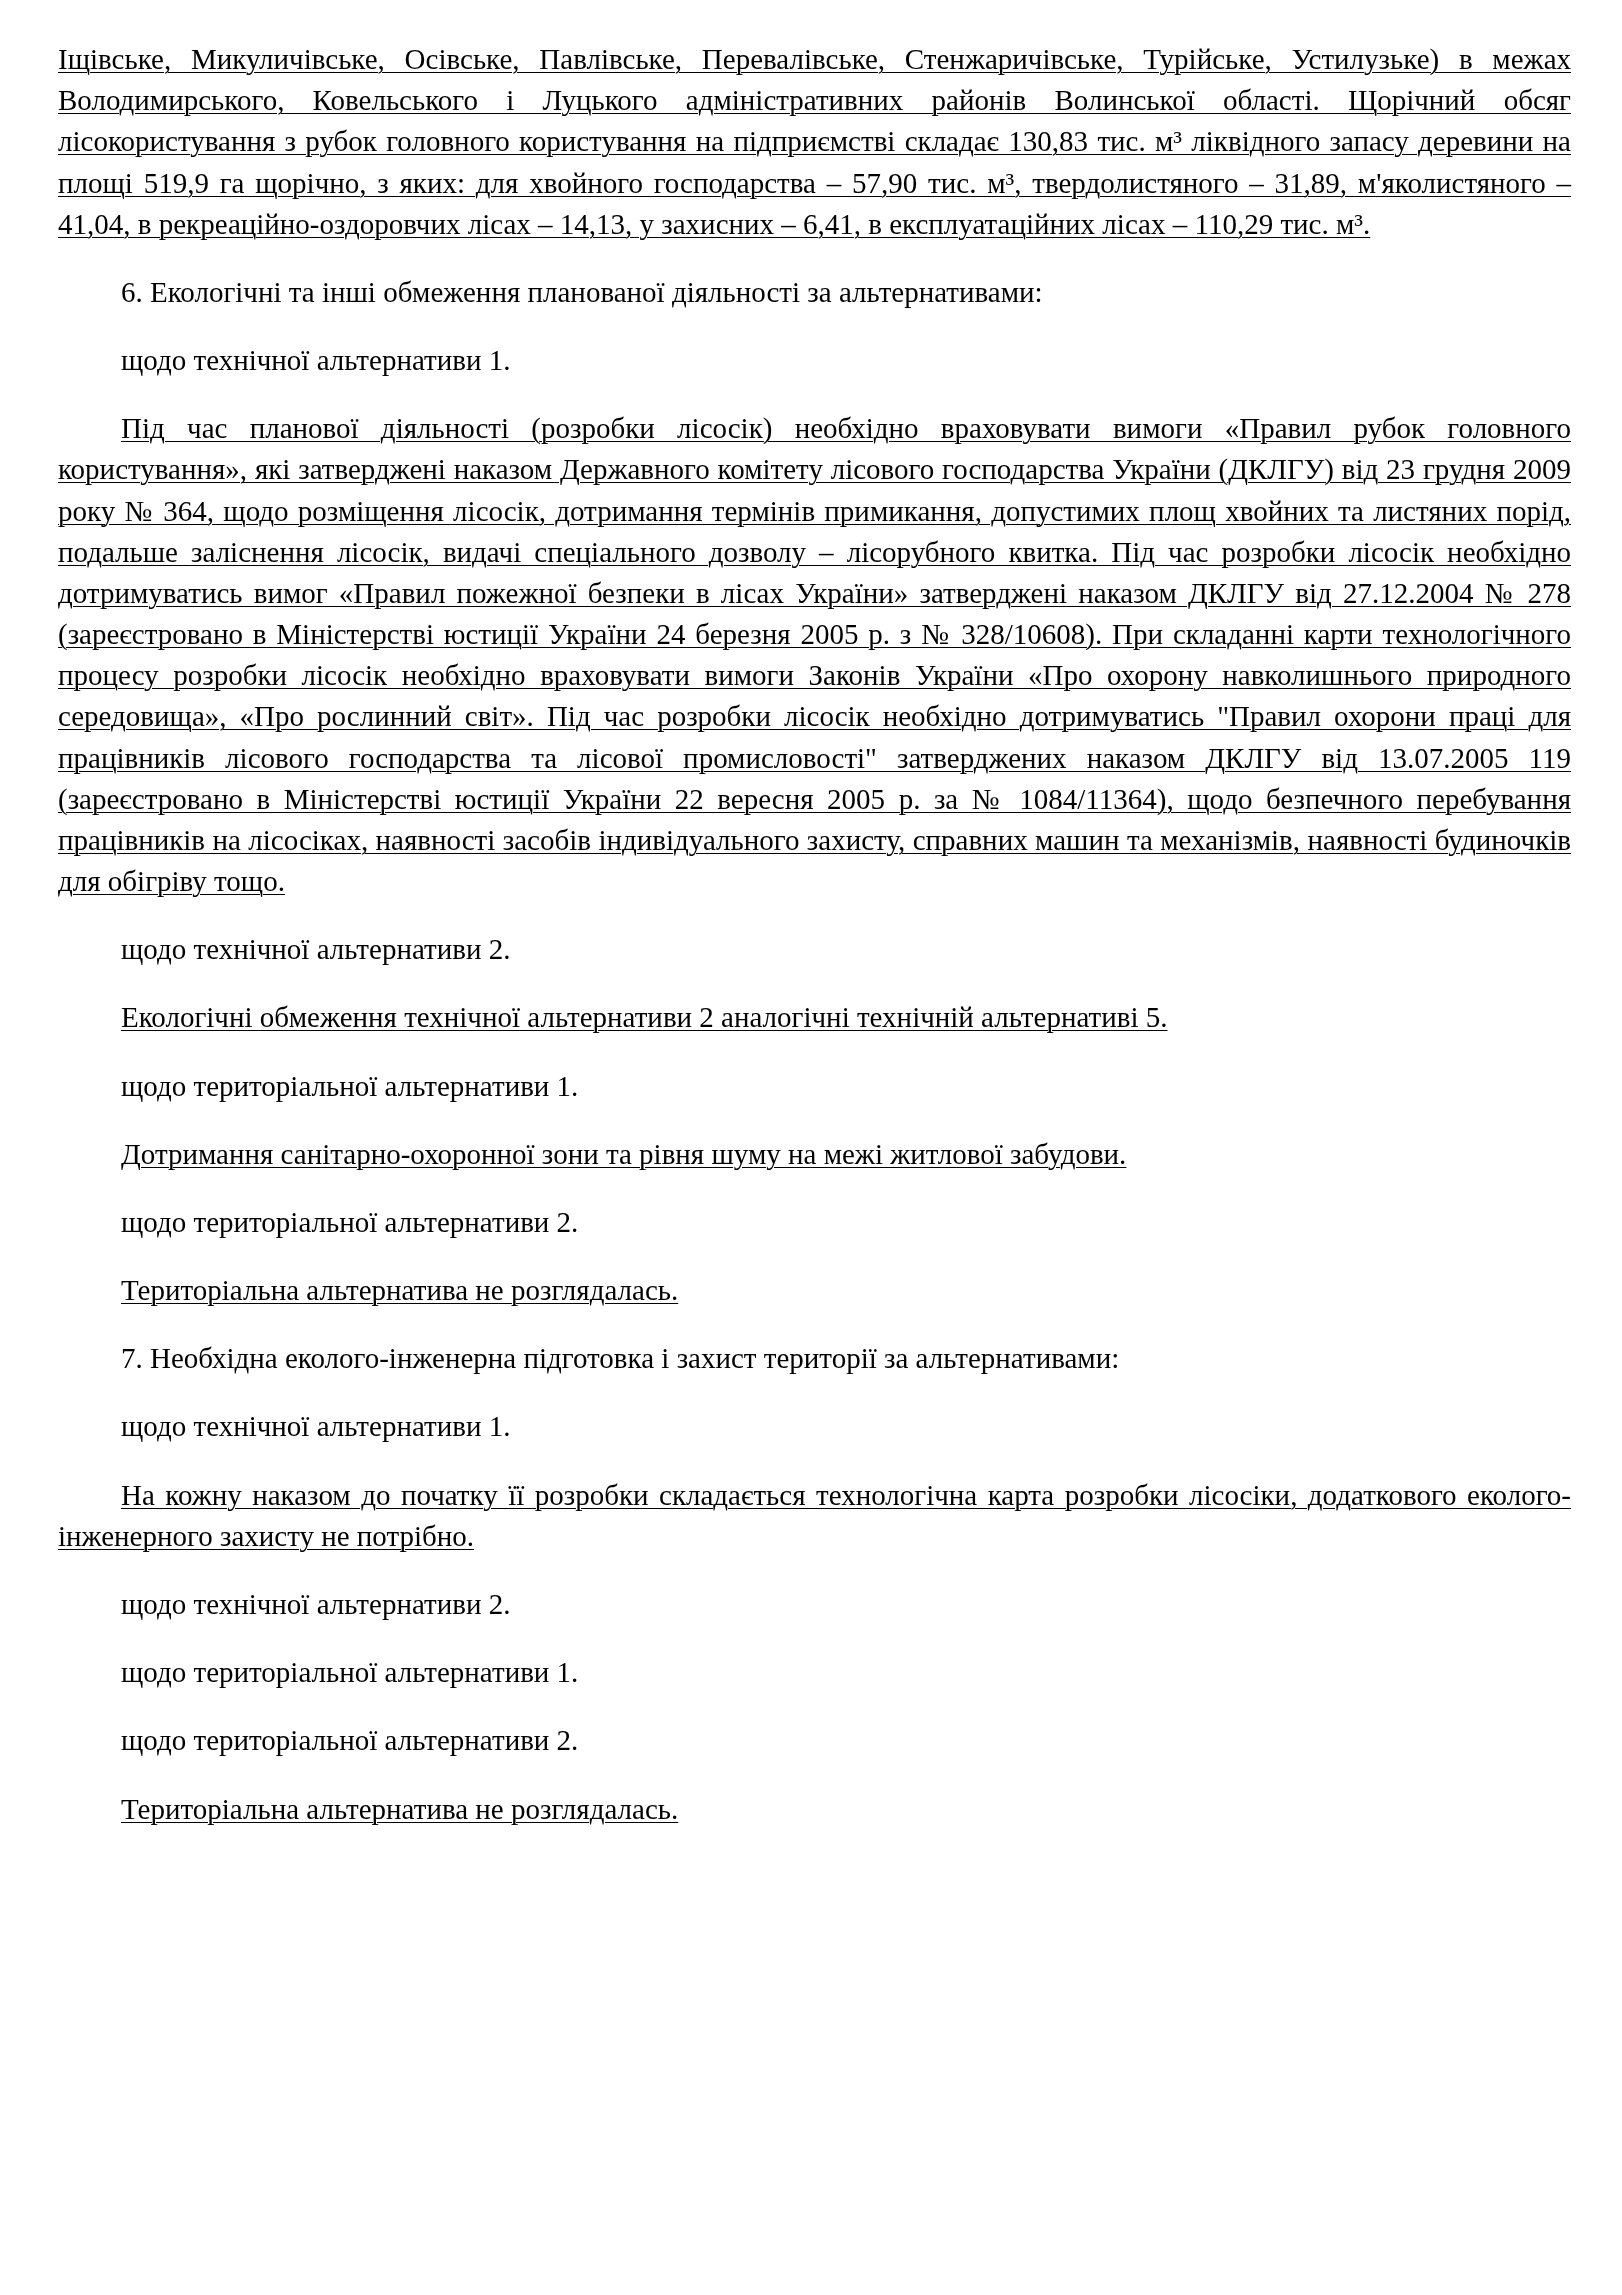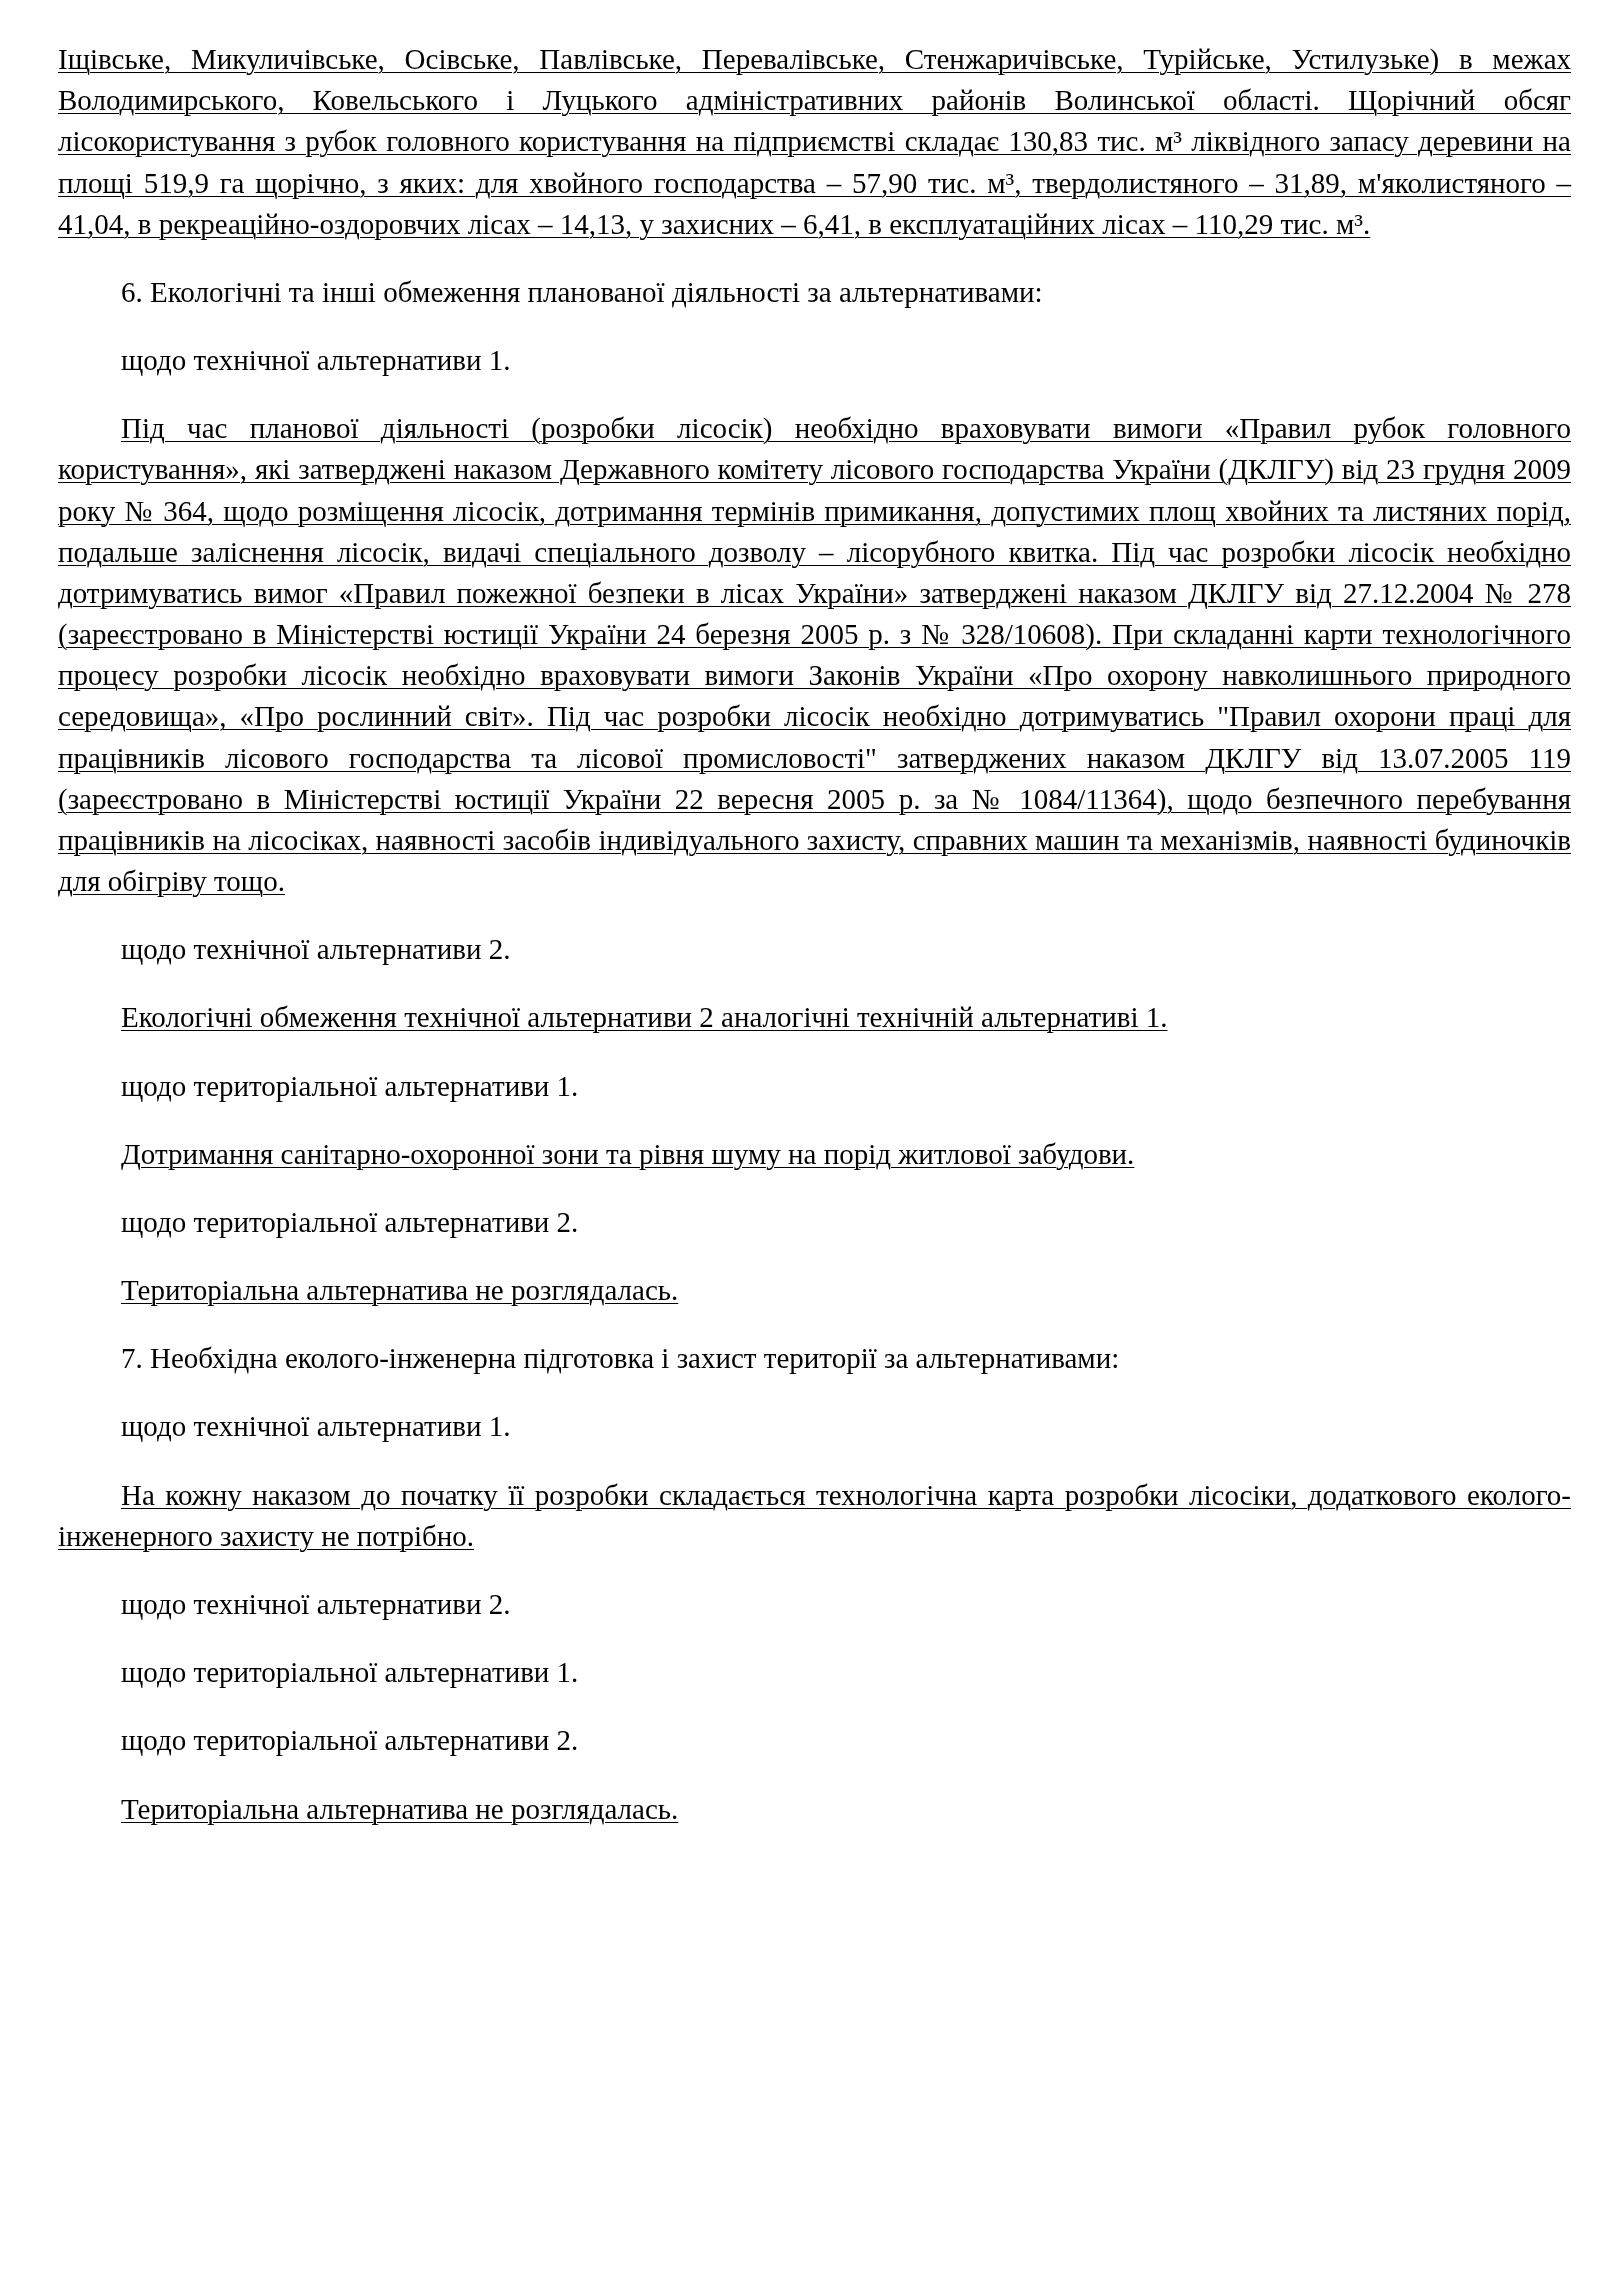--- a/index.html
+++ b/index.html
@@ -46,25 +46,25 @@
   <p class="para underline block-first">Іщівське, Микуличівське, Осівське, Павлівське, Перевалівське, Стенжаричівське, Турійське, Устилузьке) в межах Володимирського, Ковельського і Луцького адміністративних районів Волинської області. Щорічний обсяг лісокористування з рубок головного користування на підприємстві складає 130,83 тис. м³ ліквідного запасу деревини на площі 519,9 га щорічно, з яких: для хвойного господарства – 57,90 тис. м³, твердолистяного – 31,89, м'яколистяного – 41,04, в рекреаційно-оздоровчих лісах – 14,13, у захисних – 6,41, в експлуатаційних лісах – 110,29 тис. м³.</p>
 
   <p class="para indent">6. Екологічні та інші обмеження планованої діяльності за альтернативами:</p>
 
   <p class="para indent">щодо технічної альтернативи 1.</p>
 
   <p class="para indent underline">Під час планової діяльності (розробки лісосік) необхідно враховувати вимоги «Правил рубок головного користування», які затверджені наказом Державного комітету лісового господарства України (ДКЛГУ) від 23 грудня 2009 року № 364, щодо розміщення лісосік, дотримання термінів примикання, допустимих площ хвойних та листяних порід, подальше заліснення лісосік, видачі спеціального дозволу – лісорубного квитка. Під час розробки лісосік необхідно дотримуватись вимог «Правил пожежної безпеки в лісах України» затверджені наказом ДКЛГУ від 27.12.2004 № 278 (зареєстровано в Міністерстві юстиції України 24 березня 2005 р. з № 328/10608). При складанні карти технологічного процесу розробки лісосік необхідно враховувати вимоги Законів України «Про охорону навколишнього природного середовища», «Про рослинний світ». Під час розробки лісосік необхідно дотримуватись "Правил охорони праці для працівників лісового господарства та лісової промисловості" затверджених наказом ДКЛГУ від 13.07.2005 119 (зареєстровано в Міністерстві юстиції України 22 вересня 2005 р. за № 1084/11364), щодо безпечного перебування працівників на лісосіках, наявності засобів індивідуального захисту, справних машин та механізмів, наявності будиночків для обігріву тощо.</p>
 
   <p class="para indent">щодо технічної альтернативи 2.</p>
 
-  <p class="para indent underline">Екологічні обмеження технічної альтернативи 2 аналогічні технічній альтернативі 1.</p>
+  <p class="para indent underline">Екологічні обмеження технічної альтернативи 2 аналогічні технічній альтернативі 5.</p>
 
   <p class="para indent">щодо територіальної альтернативи 1.</p>
 
-  <p class="para indent underline">Дотримання санітарно-охоронної зони та рівня шуму на порід житлової забудови.</p>
+  <p class="para indent underline">Дотримання санітарно-охоронної зони та рівня шуму на межі житлової забудови.</p>
 
   <p class="para indent">щодо територіальної альтернативи 2.</p>
 
   <p class="para indent underline">Територіальна альтернатива не розглядалась.</p>
 
   <p class="para indent">7. Необхідна еколого-інженерна підготовка і захист території за альтернативами:</p>
 
   <p class="para indent">щодо технічної альтернативи 1.</p>
 
   <p class="para indent underline">На кожну наказом до початку її розробки складається технологічна карта розробки лісосіки, додаткового еколого-інженерного захисту не потрібно.</p>

